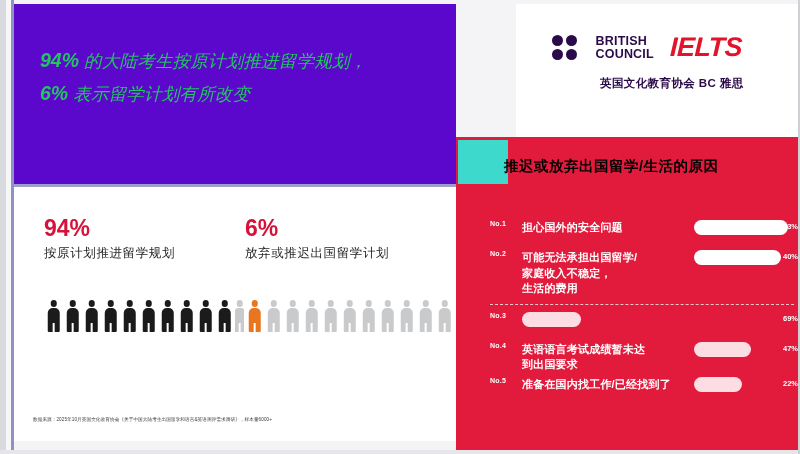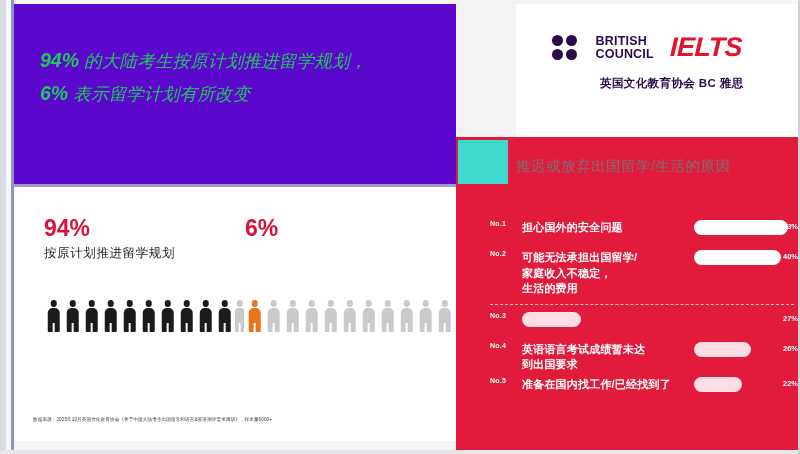--- a/index.html
+++ b/index.html
@@ -92,24 +92,24 @@
   
   .red-panel {
     position:absolute; left:456px; top:137px; width:344px; height:313px;
     background:#E21B3C;
   }
   .teal-sq {
     position:absolute; left:458px; top:140px; width:50px; height:44px;
     background:#3CD9CC;
   }
   .red-title {
-    position:absolute; left:516px; top:157px;
-    color:#737373;
+    position:absolute; left:504px; top:157px;
+    color:#000000;
     font-size:14.5px;
-    font-weight:400;
+    font-weight:700;
     letter-spacing:0.5px;
   }
 
   
   .rank-list { position:absolute; left:456px; top:218px; width:348px;padding-left:24px; }
   .rank-row {
     position:relative;
     display:flex;
     align-items:flex-start;
     padding: 2px 0;
@@ -284,32 +284,32 @@
         <div class="rank-meter">
           <div class="rank-bar" style="width: 87px; background: rgb(255, 255, 255);"></div>
           <div class="rank-pct">40%</div>
         </div>
       </div>
       <div class="rank-sep"></div>
       <div class="rank-row">
         <div class="rank-no">No.3</div>
         <div class="rank-meter">
           <div class="rank-bar" style="width: 59px; background: rgb(251, 221, 227);"></div>
-          <div class="rank-pct">27%</div>
+          <div class="rank-pct">69%</div>
         </div>
       </div>
       <div class="rank-row">
         <div class="rank-no">No.4</div>
         <div class="rank-label">
           <div>英语语言考试成绩暂未达</div>
           <div>到出国要求</div>
         </div>
         <div class="rank-meter">
           <div class="rank-bar" style="width: 57px; background: rgb(251, 221, 227);"></div>
-          <div class="rank-pct">26%</div>
+          <div class="rank-pct">47%</div>
         </div>
       </div>
       <div class="rank-row">
         <div class="rank-no">No.5</div>
         <div class="rank-label">
           <div>准备在国内找工作/已经找到了</div>
         </div>
         <div class="rank-meter">
           <div class="rank-bar" style="width: 48px; background: rgb(251, 221, 227);"></div>
           <div class="rank-pct">22%</div>
@@ -317,20 +317,21 @@
       </div>
     </div>
 
   <div class="stats-card">
     <div class="stat-col a">
       <div class="stat-pct">94%</div>
       <div class="stat-cap">按原计划推进留学规划</div>
     </div>
     <div class="stat-col b">
       <div class="stat-pct">6%</div>
+      <div class="stat-cap">放弃或推迟出国留学计划</div>
     </div>
     <div class="people a">
         <div class="fig dark">
           <div class="head"></div>
           <div class="body"></div>
         </div>
         <div class="fig dark">
           <div class="head"></div>
           <div class="body"></div>
         </div>

